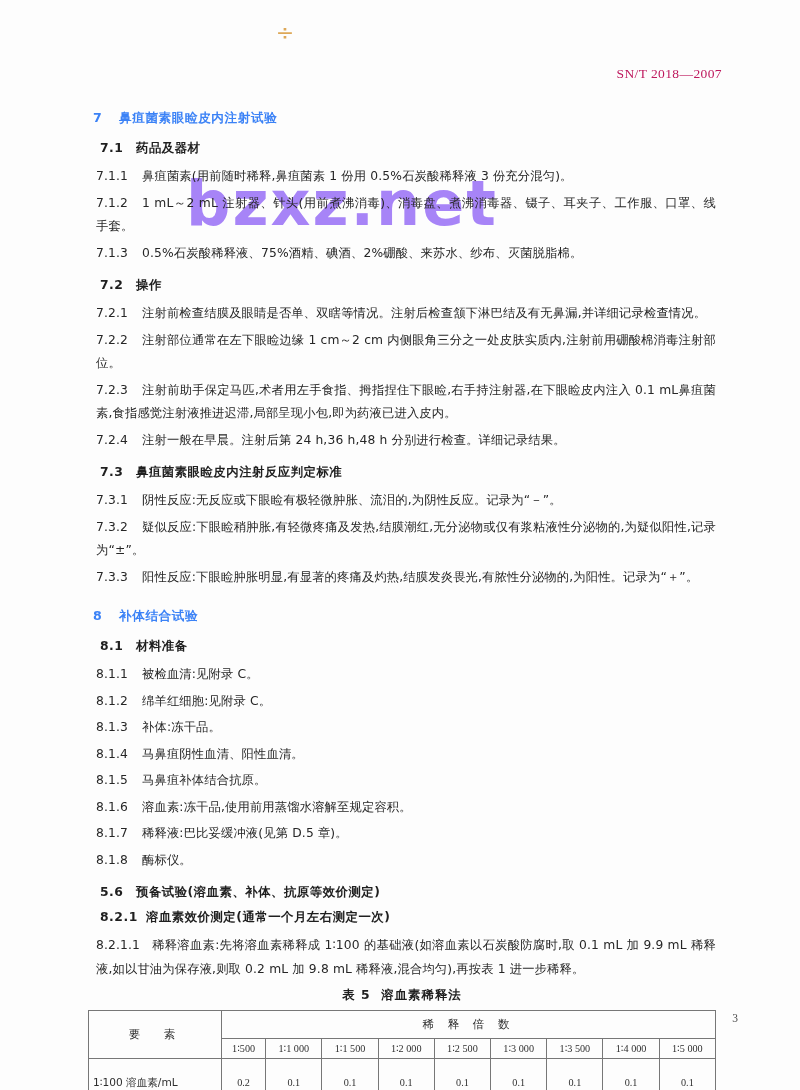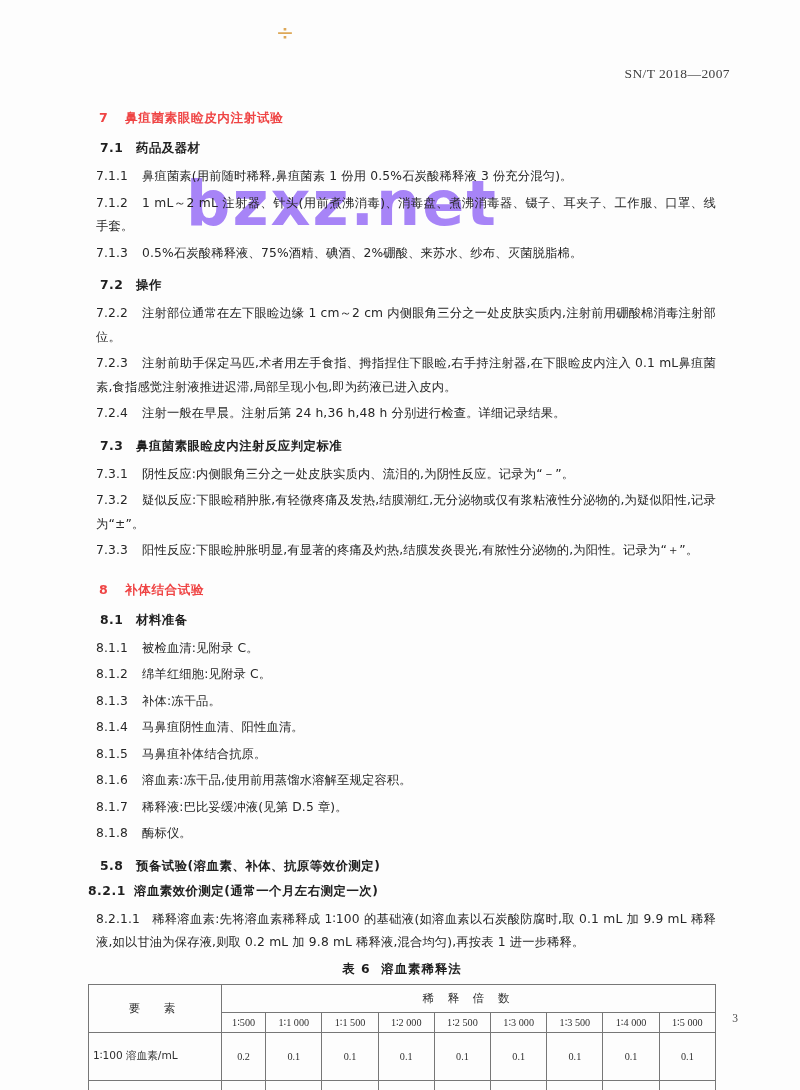--- a/index.html
+++ b/index.html
@@ -34,26 +34,26 @@
     font-size: 22px;
     line-height: 26px;
     text-align: center;
     opacity: .85;
     font-family: "DejaVu Sans", sans-serif;
   }
 
   
   .doc-header {
     position: absolute;
-    right: 70px;
+    right: 78px;
     top: 66px;
     font-family: "Liberation Serif", "DejaVu Serif", serif;
     font-size: 13.5px;
     letter-spacing: .4px;
-    color: #404040;
+    color: #be185d;
   }
   .header-rule {
     position: absolute;
     left: 88px;
     right: 62px;
     top: 92px;
     height: 1px;
     background: #c8c8c8;
     opacity: .0;
   }
@@ -79,40 +79,40 @@
   .content {
     position: absolute;
     left: 88px;
     top: 110px;
     width: 628px;
   }
 
   .h1 {
     font-size: 12.6px;
     font-weight: bold;
-    color: #ef4444;
-    margin: 0 0 13px 11px;
+    color: #3b82f6;
+    margin: 0 0 13px 5px;
     letter-spacing: .6px;
   }
   .h1 .num { display: inline-block; min-width: 26px; }
 
   .h2 {
     font-size: 12.4px;
     font-weight: bold;
     color: #1f1f1f;
     margin: 0 0 8px 12px;
     letter-spacing: .5px;
   }
   .h2 .num { display: inline-block; min-width: 36px; }
 
   .h3 {
     font-size: 12.4px;
     font-weight: bold;
     color: #1f1f1f;
-    margin: 0 0 8px 0;
+    margin: 0 0 8px 12px;
     letter-spacing: .5px;
   }
   .h3 .num { display: inline-block; min-width: 46px; }
 
   .para {
     font-size: 12.3px;
     line-height: 23.5px;
     color: #262626;
     margin: 0 0 3px 8px;
     text-align: justify;
@@ -213,37 +213,40 @@
       <span class="num">7.1.3</span><span>0.5%石炭酸稀释液、75%酒精、碘酒、2%硼酸、来苏水、纱布、灭菌脱脂棉。</span>
     </p>
 
     <div class="gap-s"></div>
 
     <div class="h2">
       <span class="num">7.2</span><span>操作</span>
     </div>
 
     <p class="para">
+      <span class="num">7.2.1</span><span>注射前检查结膜及眼睛是否单、双瞎等情况。注射后检查颔下淋巴结及有无鼻漏,并详细记录检查情况。</span>
+    </p>
+    <p class="para">
       <span class="num">7.2.2</span><span>注射部位通常在左下眼睑边缘 1 cm～2 cm 内侧眼角三分之一处皮肤实质内,注射前用硼酸棉消毒注射部位。</span>
     </p>
     <p class="para">
       <span class="num">7.2.3</span><span>注射前助手保定马匹,术者用左手食指、拇指捏住下眼睑,右手持注射器,在下眼睑皮内注入 0.1 mL鼻疽菌素,食指感觉注射液推进迟滞,局部呈现小包,即为药液已进入皮内。</span>
     </p>
     <p class="para">
       <span class="num">7.2.4</span><span>注射一般在早晨。注射后第 24 h,36 h,48 h 分别进行检查。详细记录结果。</span>
     </p>
 
     <div class="gap-s"></div>
 
     <div class="h2">
       <span class="num">7.3</span><span>鼻疽菌素眼睑皮内注射反应判定标准</span>
     </div>
 
     <p class="para">
-      <span class="num">7.3.1</span><span>阴性反应:内侧眼角三分之一处皮肤实质内、流泪的,为阴性反应。记录为“－”。</span>
+      <span class="num">7.3.1</span><span>阴性反应:无反应或下眼睑有极轻微肿胀、流泪的,为阴性反应。记录为“－”。</span>
     </p>
     <p class="para">
       <span class="num">7.3.2</span><span>疑似反应:下眼睑稍肿胀,有轻微疼痛及发热,结膜潮红,无分泌物或仅有浆粘液性分泌物的,为疑似阳性,记录为“±”。</span>
     </p>
     <p class="para">
       <span class="num">7.3.3</span><span>阳性反应:下眼睑肿胀明显,有显著的疼痛及灼热,结膜发炎畏光,有脓性分泌物的,为阳性。记录为“＋”。</span>
     </p>
 
     <div class="gap-m"></div>
 
@@ -276,33 +279,33 @@
     <p class="para">
       <span class="num">8.1.7</span><span>稀释液:巴比妥缓冲液(见第 D.5 章)。</span>
     </p>
     <p class="para">
       <span class="num">8.1.8</span><span>酶标仪。</span>
     </p>
 
     <div class="gap-s"></div>
 
     <div class="h2">
-      <span class="num">5.8</span><span>预备试验(溶血素、补体、抗原等效价测定)</span>
+      <span class="num">5.6</span><span>预备试验(溶血素、补体、抗原等效价测定)</span>
     </div>
 
     <div class="h3">
       <span class="num">8.2.1</span><span>溶血素效价测定(通常一个月左右测定一次)</span>
     </div>
 
     <p class="para wide">
       <span class="num">8.2.1.1</span><span>稀释溶血素:先将溶血素稀释成 1∶100 的基础液(如溶血素以石炭酸防腐时,取 0.1 mL 加 9.9 mL 稀释液,如以甘油为保存液,则取 0.2 mL 加 9.8 mL 稀释液,混合均匀),再按表 1 进一步稀释。</span>
     </p>
 
     <div class="table-caption">
-      <span>表 6</span>&nbsp;&nbsp;<span>溶血素稀释法</span>
+      <span>表 5</span>&nbsp;&nbsp;<span>溶血素稀释法</span>
     </div>
 
     <table class="dilution">
       <thead>
         <tr>
           <th class="rowhead" rowspan="2">要　素</th>
           <th class="group" colspan="9">稀 释 倍 数</th>
         </tr>
         <tr>
           <th>1∶500</th>

